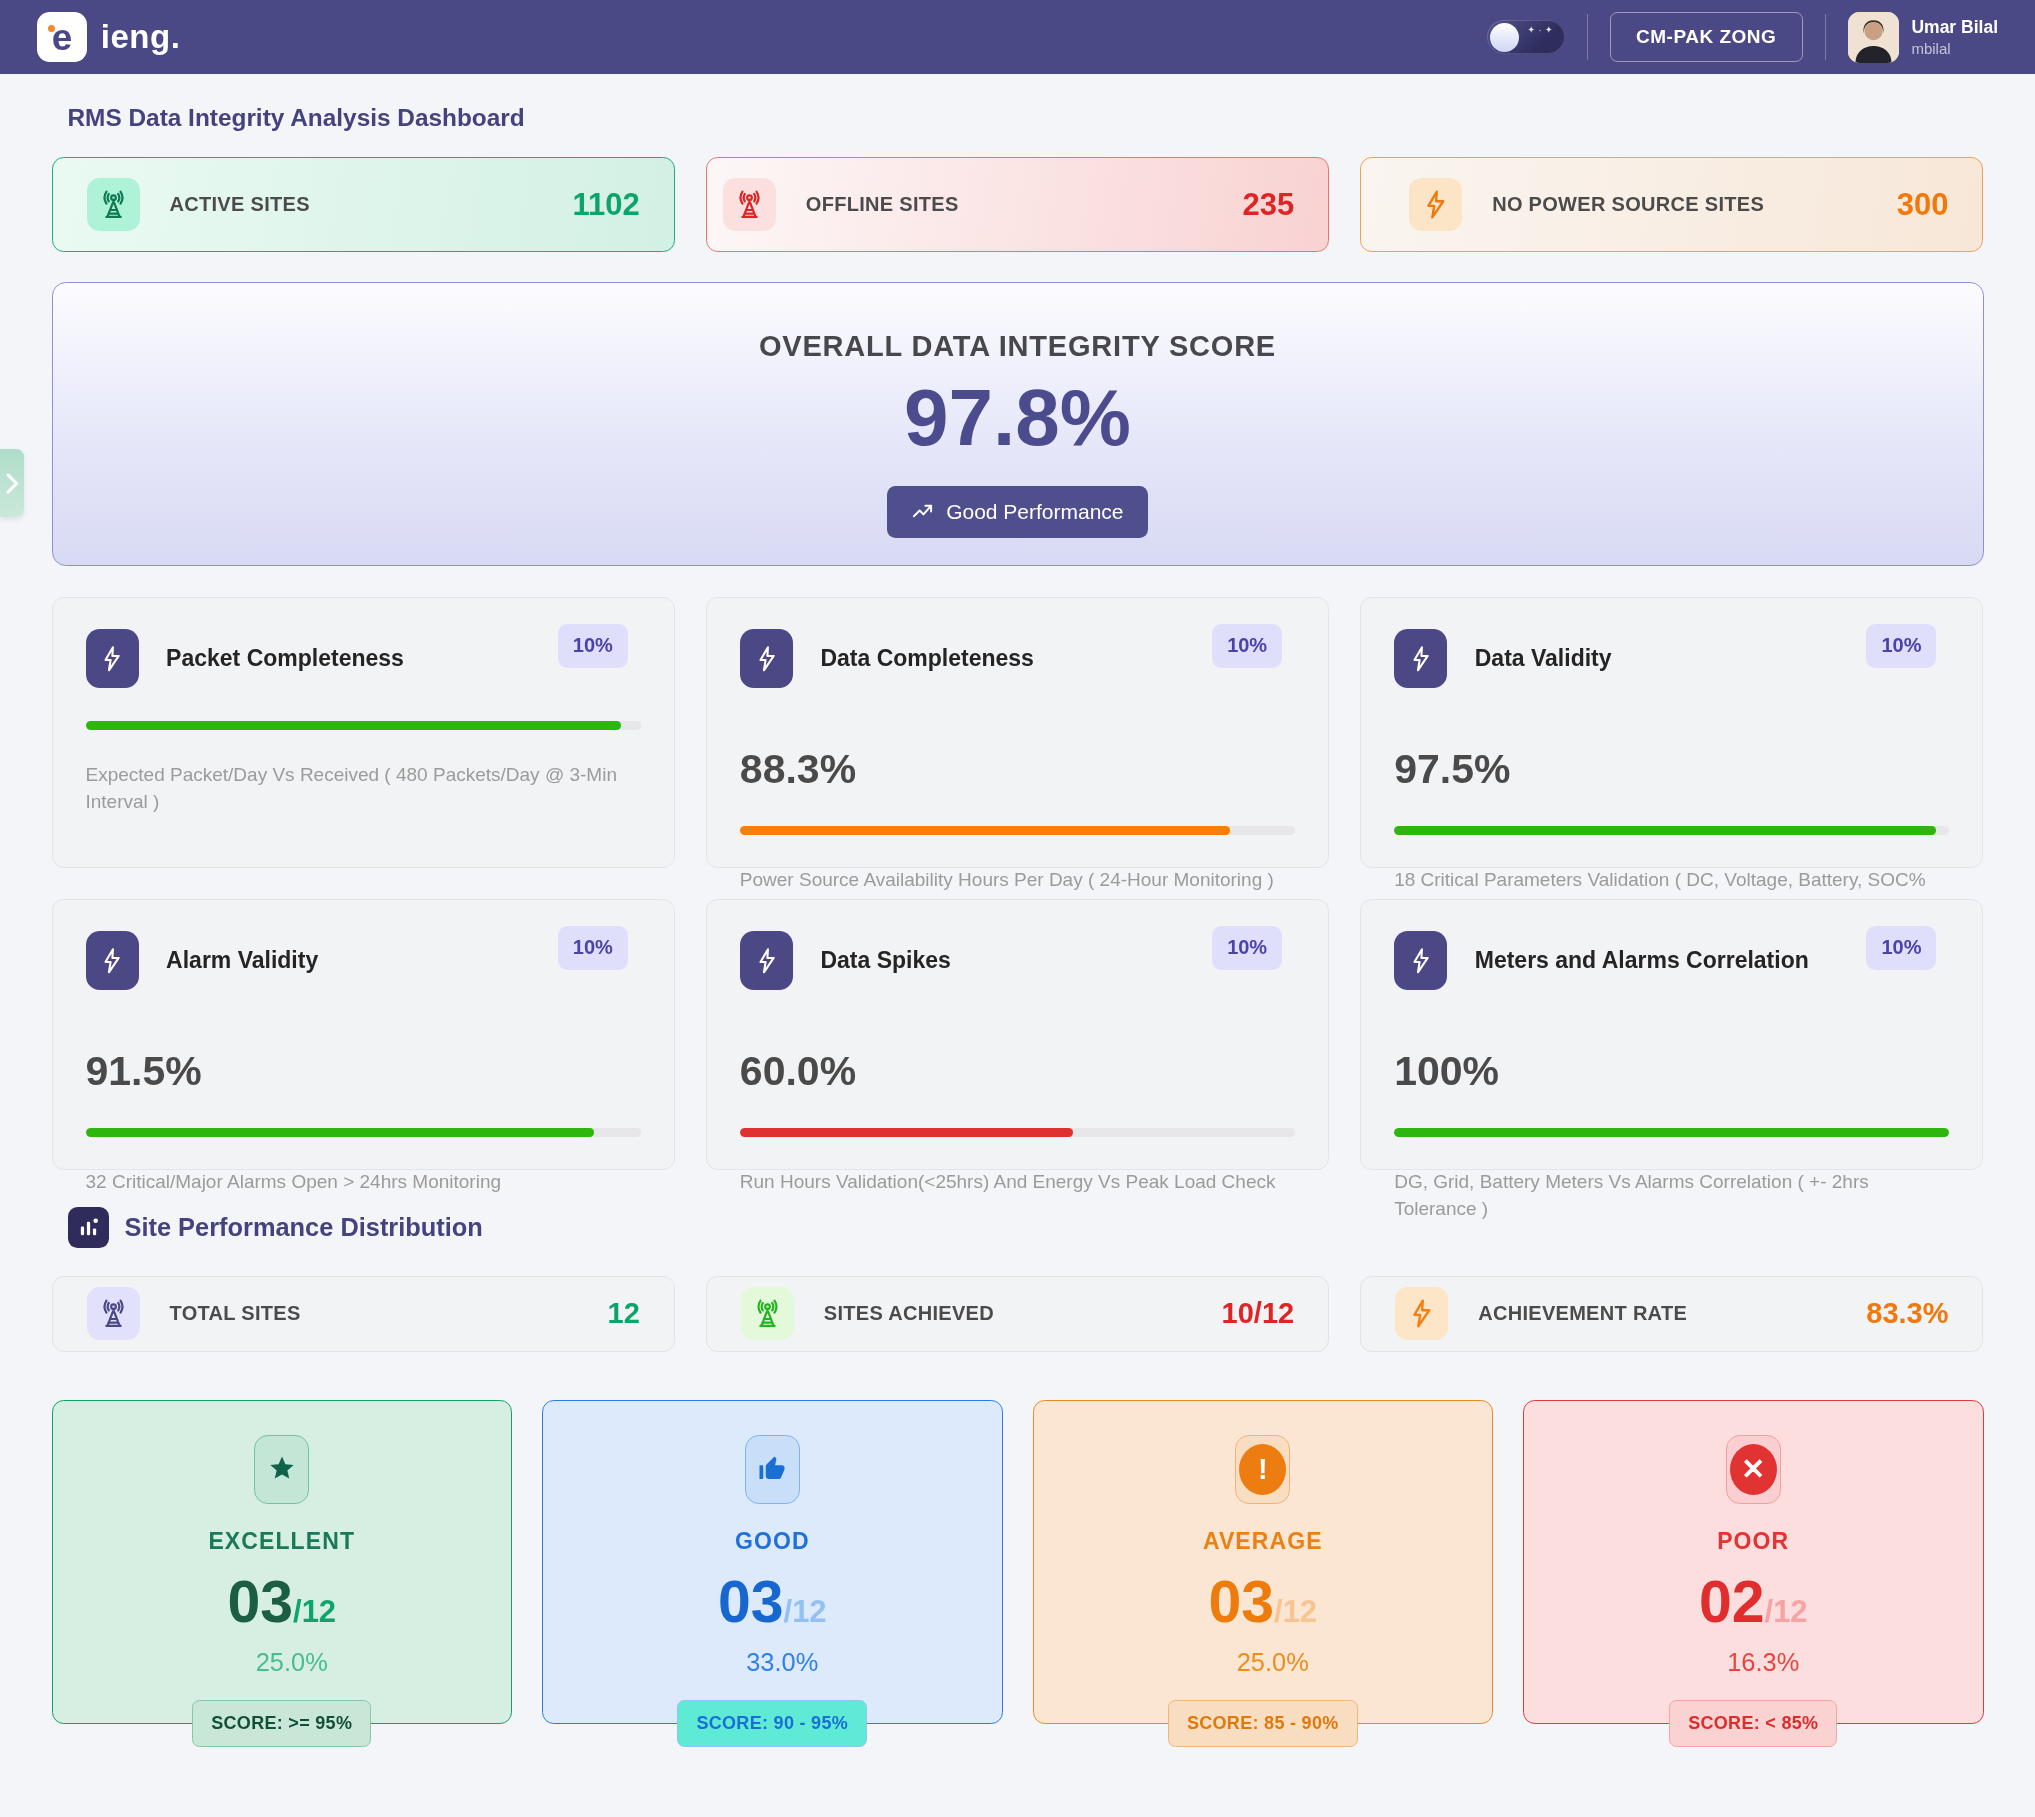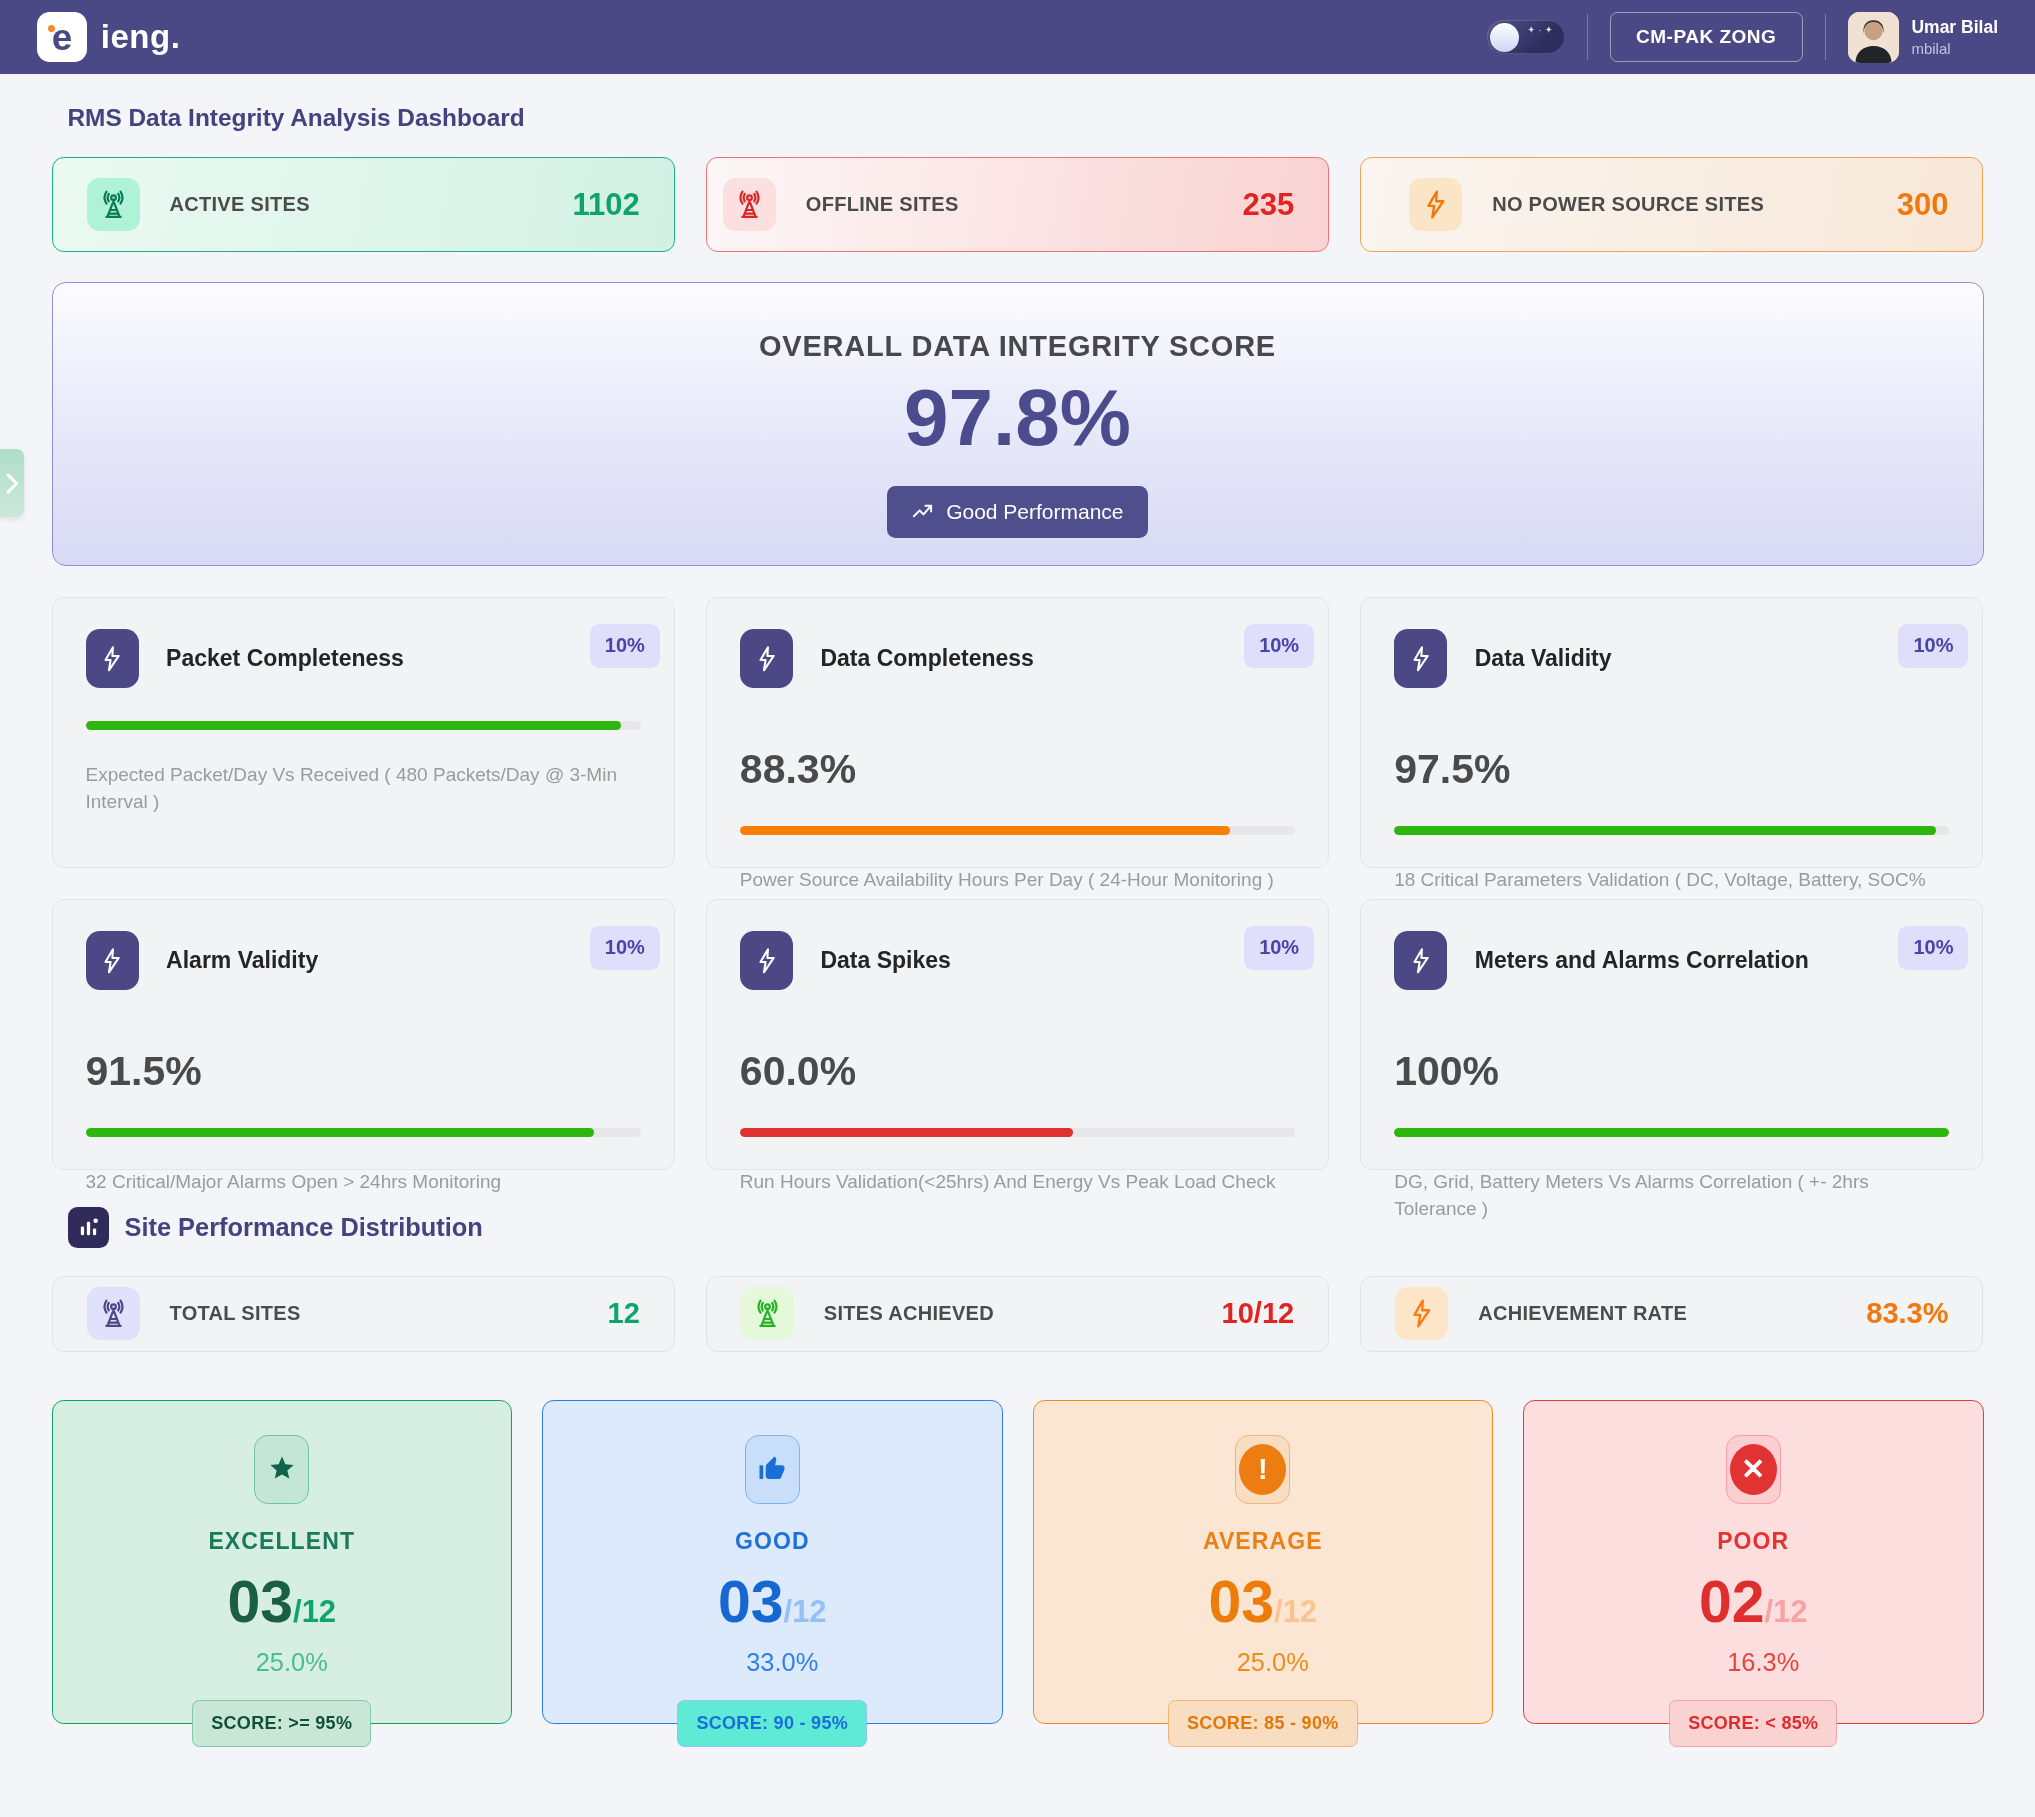--- a/index.html
+++ b/index.html
@@ -48,21 +48,21 @@
   .score-title { font-size:29px; font-weight:700; color:#47474c; letter-spacing:0.8px; }
   .score-value { font-size:80px; font-weight:700; color:#4c4b8d; margin-top:15px; line-height:1; }
   .score-badge { display:inline-flex; align-items:center; gap:11.7px; margin-top:27.6px; background:#504f8e; color:#ffffff; font-size:21px; font-weight:500; padding:13.8px 24.4px; border-radius:8.5px; cursor:pointer; }
 
   
   .metrics-grid { margin-top:31px; display:grid; grid-template-columns:repeat(3,1fr); gap:31px; grid-auto-rows:271px; }
   .metric-card { background:#f2f3f5; border:1.1px solid #e3e4e8; border-radius:11.7px; padding:31px 33px; position:relative; }
   .metric-head { display:flex; align-items:center; }
   .metric-ibox { width:53px; height:59px; border-radius:13.8px; background:#4c4785; display:flex; align-items:center; justify-content:center; flex:0 0 auto; }
   .metric-title { font-size:23px; font-weight:600; color:#242424; margin-left:27.6px; }
-  .weight-badge { position:absolute; right:14px; top:25.4px; background:#dfdffb; color:#4a43a8; font-size:20px; font-weight:600; padding:10.6px 15px; border-radius:9.5px; }
+  .weight-badge { position:absolute; right:46px; top:25.4px; background:#dfdffb; color:#4a43a8; font-size:20px; font-weight:600; padding:10.6px 15px; border-radius:9.5px; }
   .metric-value { font-size:41px; font-weight:700; color:#4a4a4a; margin-top:58px; }
   .track { margin-top:33px; width:100%; height:8.5px; border-radius:4.2px; background:#e7e7ea; overflow:hidden; }
   .fill { height:100%; border-radius:4.2px; }
   .metric-desc { margin-top:31px; font-size:19px; color:#9b9b9b; line-height:1.45; }
 
   
   .section-head { display:flex; align-items:center; gap:16px; margin:37px 0 27.6px 16px; }
   .section-ibox { width:41px; height:41px; border-radius:9.5px; background:#2f2c5c; display:flex; align-items:center; justify-content:center; }
   .section-title { font-size:25.4px; font-weight:700; color:#44437f; }
   .dist-card { height:76px; border-radius:11.7px; background:#f2f3f5; border:1.1px solid #e2e3e7; display:flex; align-items:center; padding:0 34px; }

